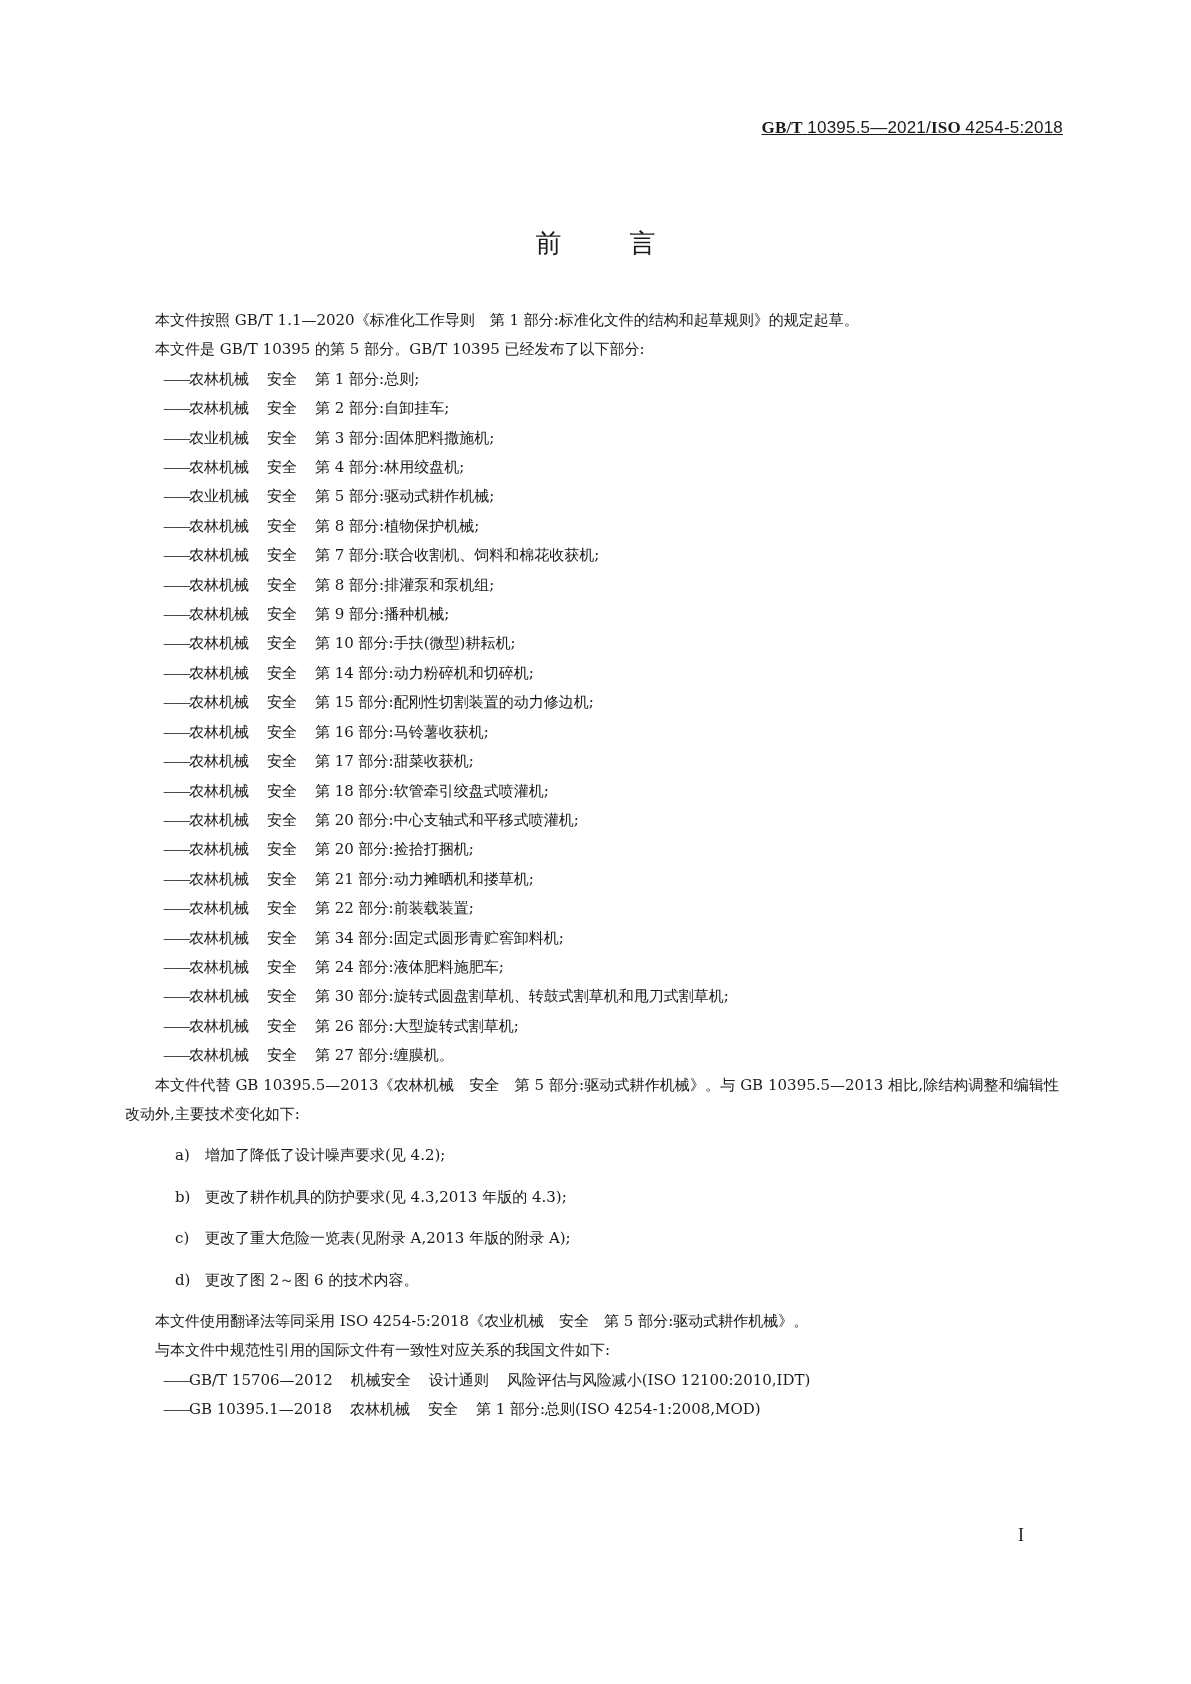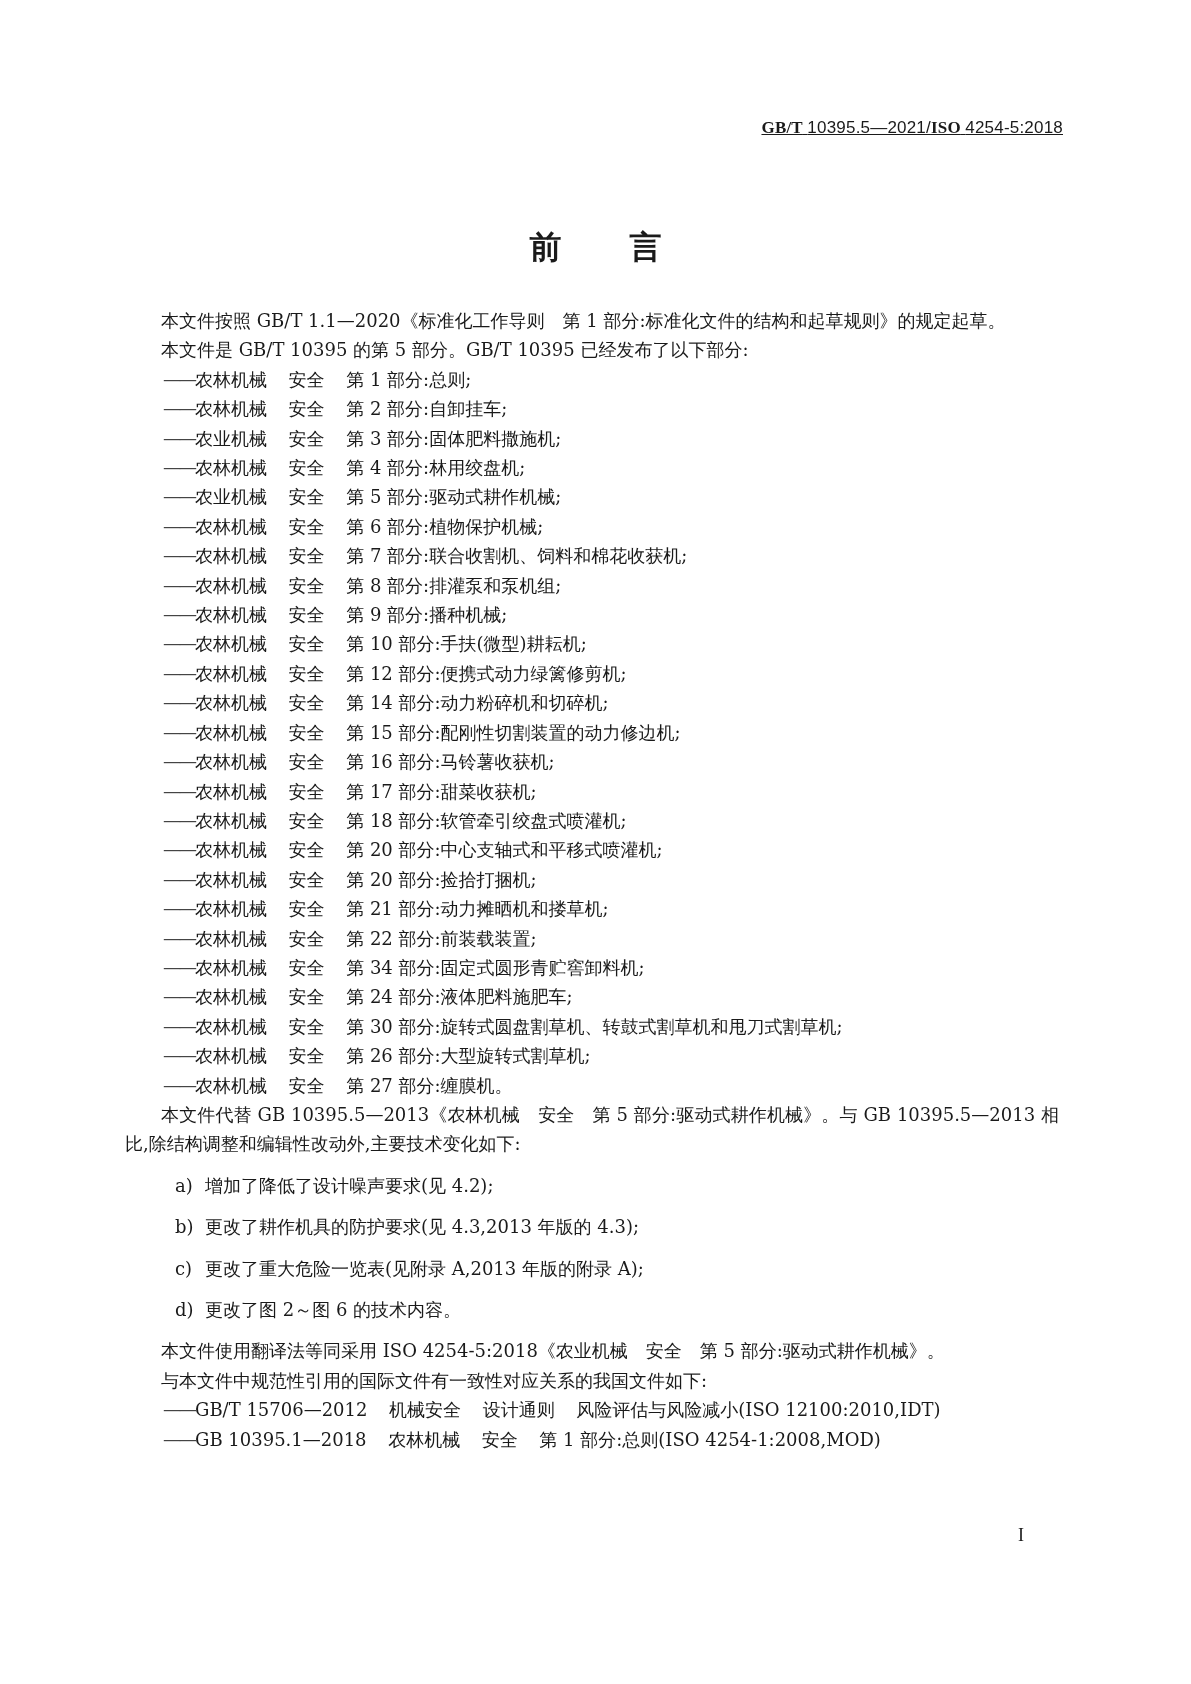--- a/index.html
+++ b/index.html
@@ -3,25 +3,25 @@
 <meta charset="utf-8">
 <style>
   html, body { margin: 0; padding: 0; background: #ffffff; }
   body { width: 1191px; height: 1684px; position: relative; overflow: hidden;
          font-family: "DejaVu Serif", "Liberation Serif", serif; color: #1a1a1a; }
   .std-code { position: absolute; top: 118px; right: 128px; font-size: 17px;
               font-family: "Liberation Serif", serif; letter-spacing: 0.2px; text-decoration: underline; }
   .std-code b { font-weight: bold; }
   .std-code .num { font-family: "Liberation Sans", sans-serif; font-weight: normal; }
   .title { position: absolute; top: 226px; left: 0; width: 1191px; text-align: center;
-           font-size: 32px; font-weight: bold; letter-spacing: 0;
+           font-size: 26px; font-weight: normal; letter-spacing: 0;
            font-family: "DejaVu Sans", sans-serif; }
   .title span { display: inline-block; margin: 0 34px; }
   .content { position: absolute; left: 125px; top: 306px; width: 934px;
-             font-size: 18px; line-height: 29.4px; }
+             font-size: 15px; line-height: 29.4px; }
   .p { text-indent: 2em; margin: 0; text-align: justify; }
   .dash { margin: 0; padding-left: 38px; white-space: nowrap; }
   .dash .d { letter-spacing: -2px; color: #444; }
   .sp { display: inline-block; width: 1.2em; }
   .item { margin: 12px; padding-left: 38px; white-space: nowrap; }
   .item .lbl { display: inline-block; width: 30px; }
   .page-num { position: absolute; left: 1018px; top: 1525px; font-size: 18px;
               font-family: "Liberation Serif", serif; }
 </style>
 </head>
@@ -38,26 +38,25 @@
 <div class="content">
   <p class="p">本文件按照 GB/T 1.1—2020《标准化工作导则　第 1 部分:标准化文件的结构和起草规则》的规定起草。</p>
   <p class="p">本文件是 GB/T 10395 的第 5 部分。GB/T 10395 已经发布了以下部分:</p>
 
   <div>
     <p class="dash"><span class="d">——</span><span>农林机械</span><span class="sp"></span><span>安全</span><span class="sp"></span><span>第 1 部分:总则;</span></p>
     <p class="dash"><span class="d">——</span><span>农林机械</span><span class="sp"></span><span>安全</span><span class="sp"></span><span>第 2 部分:自卸挂车;</span></p>
     <p class="dash"><span class="d">——</span><span>农业机械</span><span class="sp"></span><span>安全</span><span class="sp"></span><span>第 3 部分:固体肥料撒施机;</span></p>
     <p class="dash"><span class="d">——</span><span>农林机械</span><span class="sp"></span><span>安全</span><span class="sp"></span><span>第 4 部分:林用绞盘机;</span></p>
     <p class="dash"><span class="d">——</span><span>农业机械</span><span class="sp"></span><span>安全</span><span class="sp"></span><span>第 5 部分:驱动式耕作机械;</span></p>
-    <p class="dash"><span class="d">——</span><span>农林机械</span><span class="sp"></span><span>安全</span><span class="sp"></span><span>第 6 部分:植物保护机械;</span></p>
+    <p class="dash"><span class="d">——</span><span>农林机械</span><span class="sp"></span><span>安全</span><span class="sp"></span><span>第 8 部分:植物保护机械;</span></p>
     <p class="dash"><span class="d">——</span><span>农林机械</span><span class="sp"></span><span>安全</span><span class="sp"></span><span>第 7 部分:联合收割机、饲料和棉花收获机;</span></p>
     <p class="dash"><span class="d">——</span><span>农林机械</span><span class="sp"></span><span>安全</span><span class="sp"></span><span>第 8 部分:排灌泵和泵机组;</span></p>
     <p class="dash"><span class="d">——</span><span>农林机械</span><span class="sp"></span><span>安全</span><span class="sp"></span><span>第 9 部分:播种机械;</span></p>
     <p class="dash"><span class="d">——</span><span>农林机械</span><span class="sp"></span><span>安全</span><span class="sp"></span><span>第 10 部分:手扶(微型)耕耘机;</span></p>
-    <p class="dash"><span class="d">——</span><span>农林机械</span><span class="sp"></span><span>安全</span><span class="sp"></span><span>第 12 部分:便携式动力绿篱修剪机;</span></p>
     <p class="dash"><span class="d">——</span><span>农林机械</span><span class="sp"></span><span>安全</span><span class="sp"></span><span>第 14 部分:动力粉碎机和切碎机;</span></p>
     <p class="dash"><span class="d">——</span><span>农林机械</span><span class="sp"></span><span>安全</span><span class="sp"></span><span>第 15 部分:配刚性切割装置的动力修边机;</span></p>
     <p class="dash"><span class="d">——</span><span>农林机械</span><span class="sp"></span><span>安全</span><span class="sp"></span><span>第 16 部分:马铃薯收获机;</span></p>
     <p class="dash"><span class="d">——</span><span>农林机械</span><span class="sp"></span><span>安全</span><span class="sp"></span><span>第 17 部分:甜菜收获机;</span></p>
     <p class="dash"><span class="d">——</span><span>农林机械</span><span class="sp"></span><span>安全</span><span class="sp"></span><span>第 18 部分:软管牵引绞盘式喷灌机;</span></p>
     <p class="dash"><span class="d">——</span><span>农林机械</span><span class="sp"></span><span>安全</span><span class="sp"></span><span>第 20 部分:中心支轴式和平移式喷灌机;</span></p>
     <p class="dash"><span class="d">——</span><span>农林机械</span><span class="sp"></span><span>安全</span><span class="sp"></span><span>第 20 部分:捡拾打捆机;</span></p>
     <p class="dash"><span class="d">——</span><span>农林机械</span><span class="sp"></span><span>安全</span><span class="sp"></span><span>第 21 部分:动力摊晒机和搂草机;</span></p>
     <p class="dash"><span class="d">——</span><span>农林机械</span><span class="sp"></span><span>安全</span><span class="sp"></span><span>第 22 部分:前装载装置;</span></p>
     <p class="dash"><span class="d">——</span><span>农林机械</span><span class="sp"></span><span>安全</span><span class="sp"></span><span>第 34 部分:固定式圆形青贮窖卸料机;</span></p>

